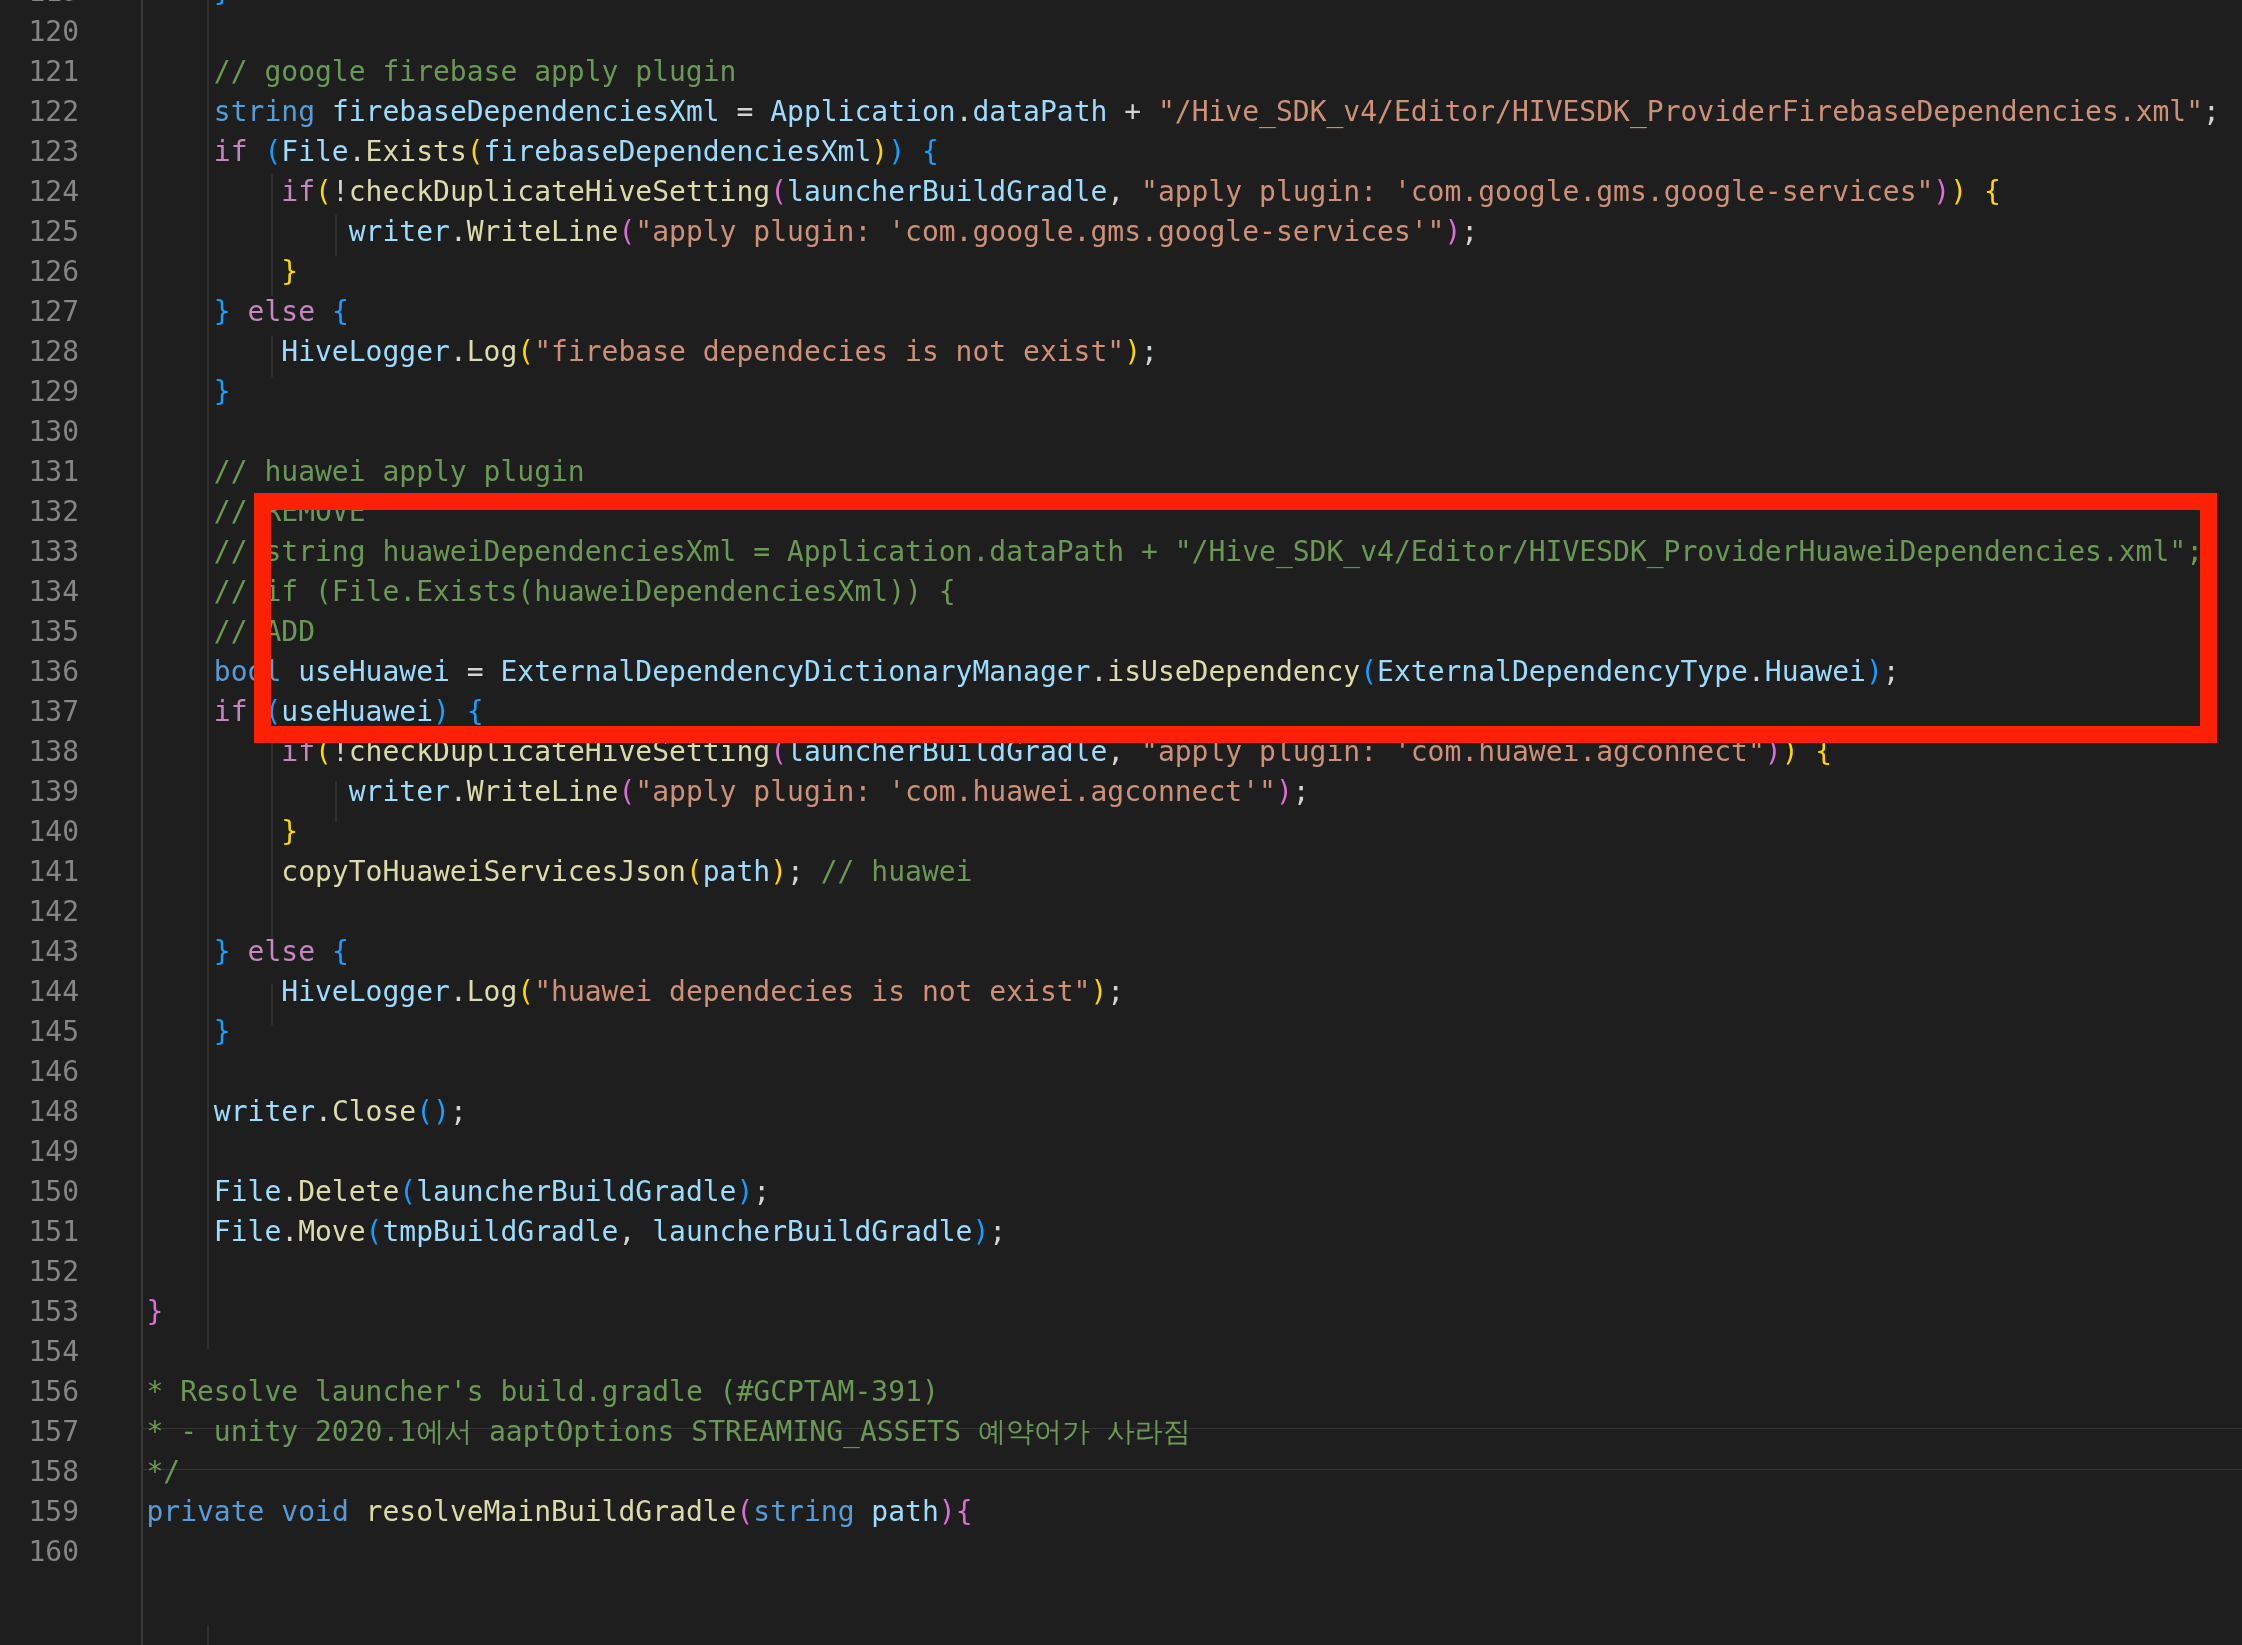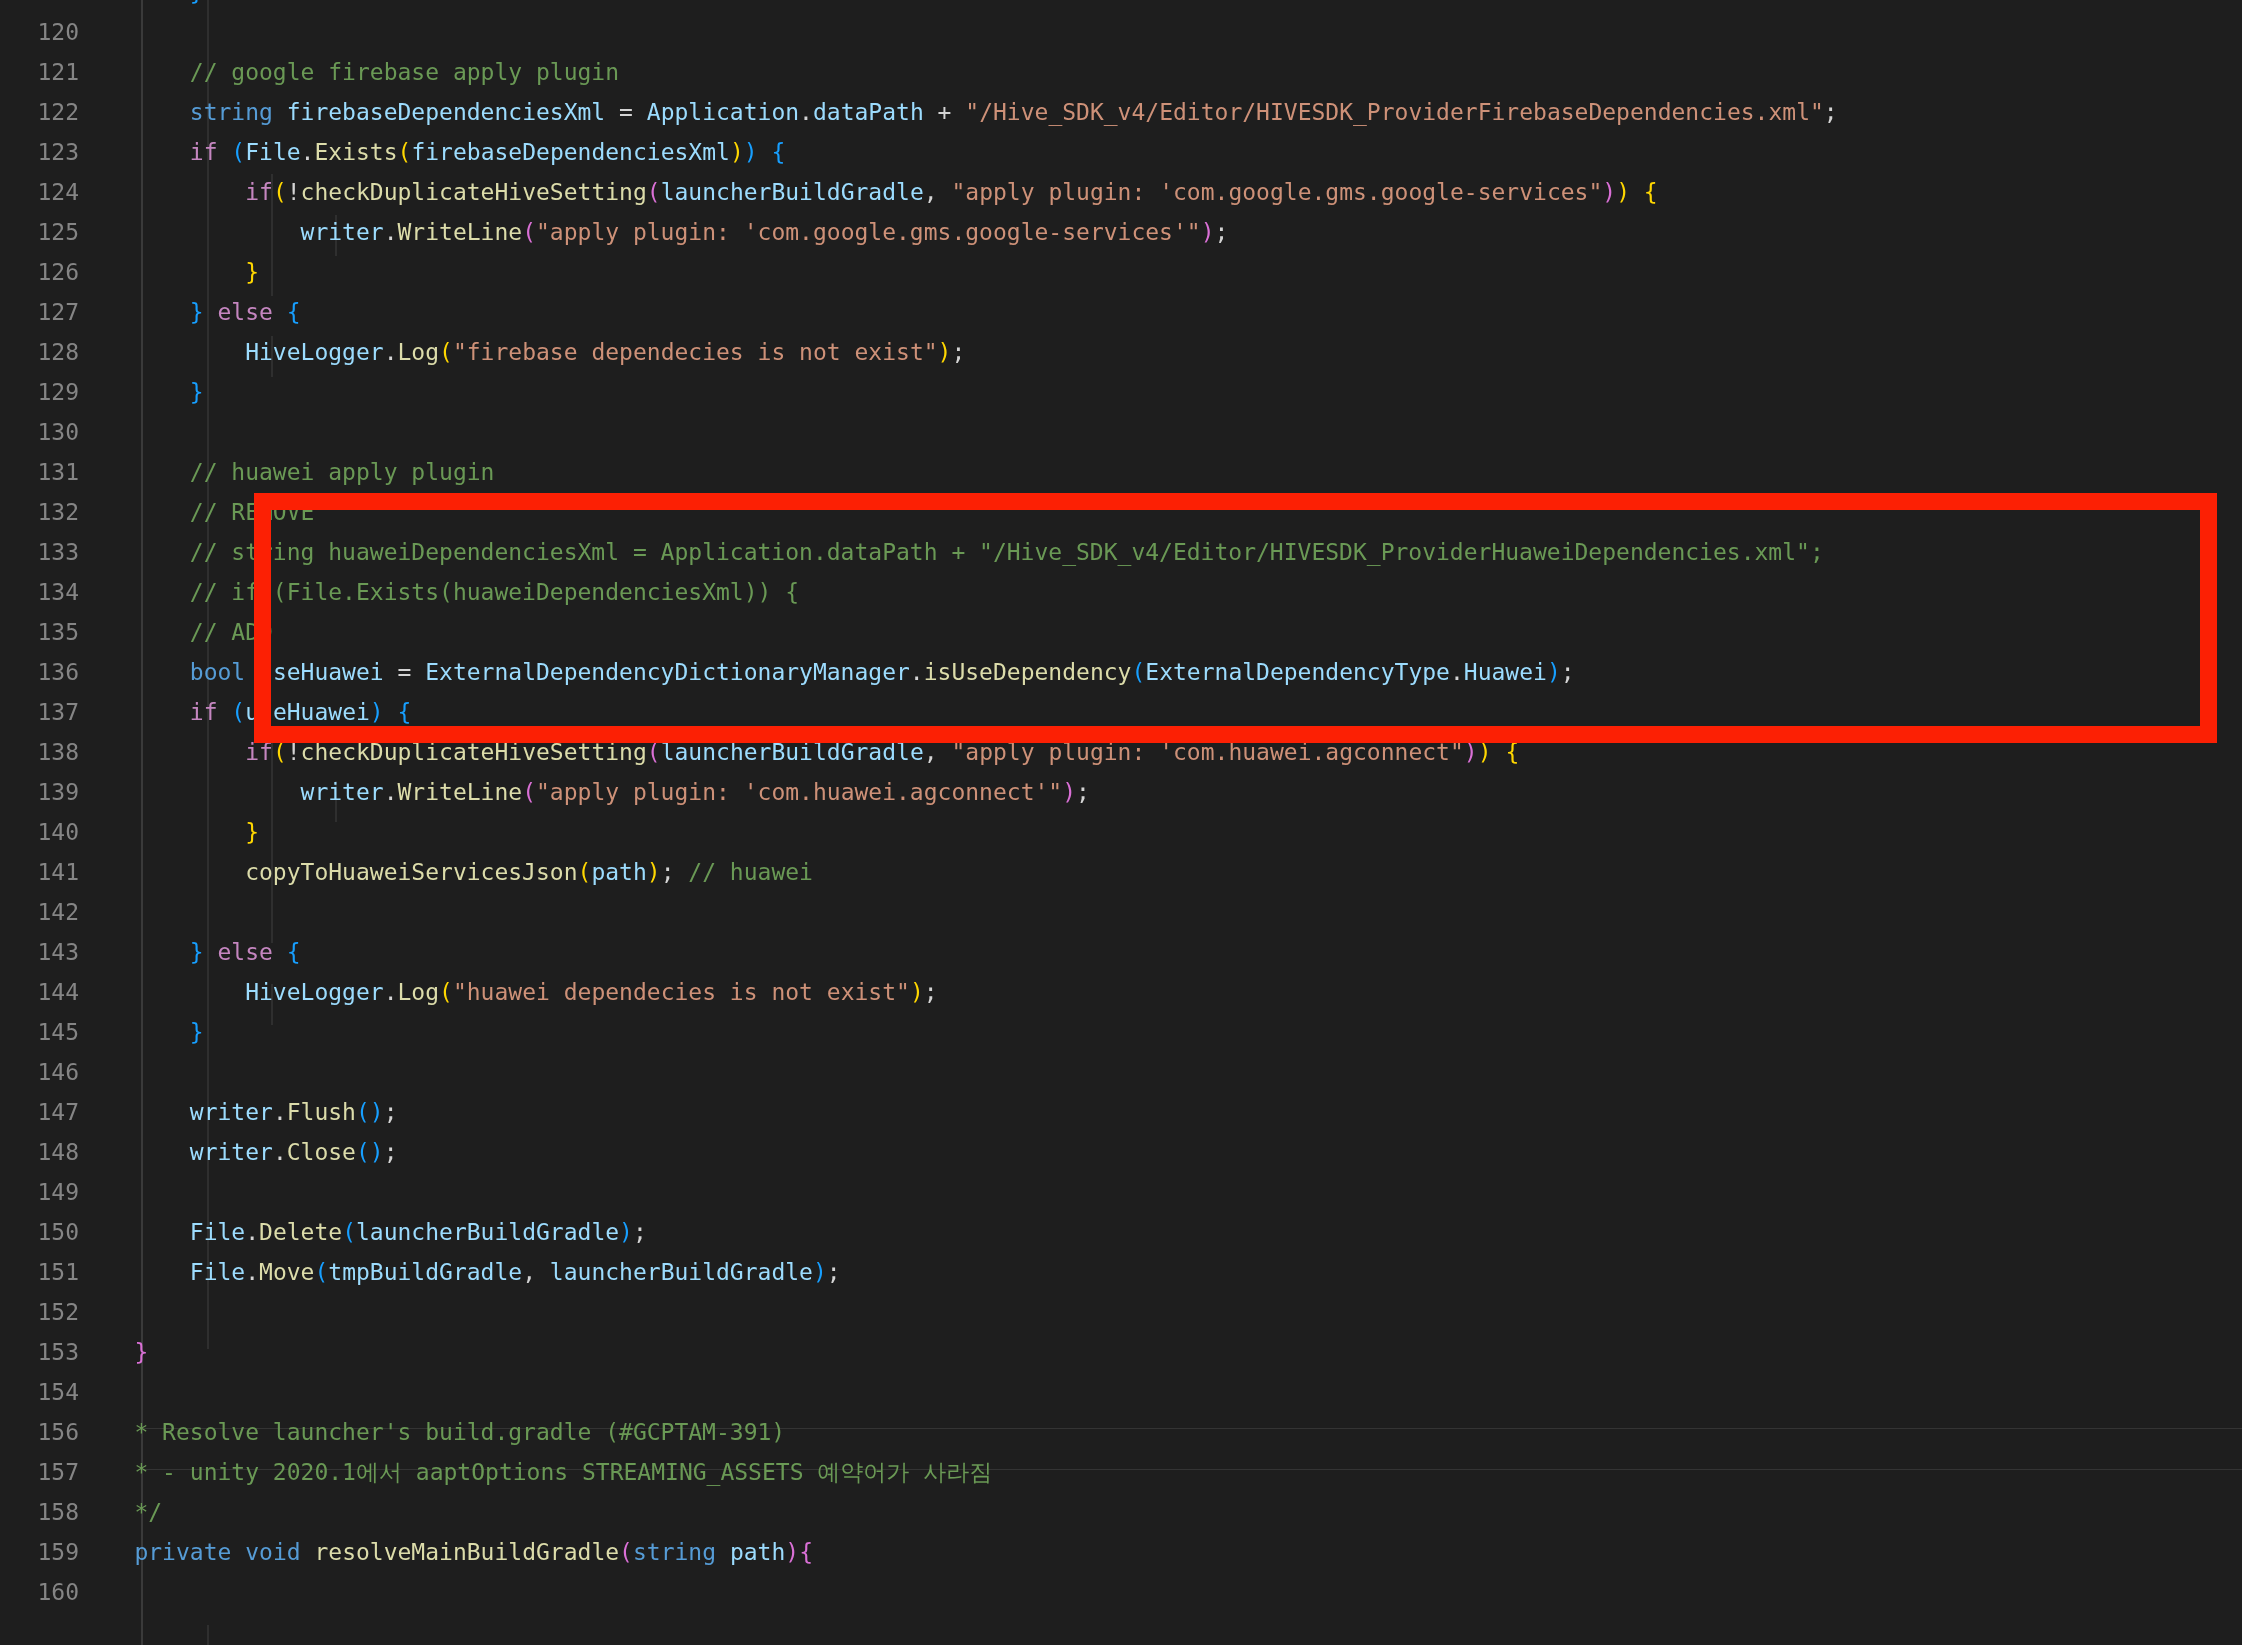--- a/index.html
+++ b/index.html
@@ -5,21 +5,21 @@
   html, body { margin: 0; padding: 0; }
   body {
     width: 2243px; height: 1645px;
     background: var(--background, #1e1e1e);
     overflow: hidden;
     font-family: "DejaVu Sans Mono", "Liberation Mono", monospace;
   }
   .editor {
     position: relative;
     width: 2243px; height: 1645px;
-    font-size: 23px;
+    font-size: 28px;
     line-height: 40px;
     overflow: hidden;
   }
   
   .guide {
     position: absolute;
     width: 1.9px;
     background: var(--indent_guide, #3a3a3a);
     z-index: 1;
   }
@@ -109,21 +109,20 @@
       <div class="row"><span class="num">137</span><span class="code"><span class="op">        </span><span class="ctrl">if</span><span class="op"> </span><span class="b3">(</span><span class="var">useHuawei</span><span class="b3">)</span><span class="op"> </span><span class="b3">{</span></span></div>
       <div class="row"><span class="num">138</span><span class="code"><span class="op">            </span><span class="ctrl">if</span><span class="b1">(</span><span class="op">!</span><span class="fn">checkDuplicateHiveSetting</span><span class="b2">(</span><span class="var">launcherBuildGradle</span><span class="op">, </span><span class="str">"apply plugin: 'com.huawei.agconnect"</span><span class="b2">)</span><span class="b1">)</span><span class="op"> </span><span class="b1">{</span></span></div>
       <div class="row"><span class="num">139</span><span class="code"><span class="op">                </span><span class="var">writer</span><span class="op">.</span><span class="fn">WriteLine</span><span class="b2">(</span><span class="str">"apply plugin: 'com.huawei.agconnect'"</span><span class="b2">)</span><span class="op">;</span></span></div>
       <div class="row"><span class="num">140</span><span class="code"><span class="op">            </span><span class="b1">}</span></span></div>
       <div class="row"><span class="num">141</span><span class="code"><span class="op">            </span><span class="fn">copyToHuaweiServicesJson</span><span class="b1">(</span><span class="var">path</span><span class="b1">)</span><span class="op">; </span><span class="com">// huawei</span></span></div>
       <div class="row"><span class="num">142</span><span class="code"></span></div>
       <div class="row"><span class="num">143</span><span class="code"><span class="op">        </span><span class="b3">}</span><span class="op"> </span><span class="ctrl">else</span><span class="op"> </span><span class="b3">{</span></span></div>
       <div class="row"><span class="num">144</span><span class="code"><span class="op">            </span><span class="var">HiveLogger</span><span class="op">.</span><span class="fn">Log</span><span class="b1">(</span><span class="str">"huawei dependecies is not exist"</span><span class="b1">)</span><span class="op">;</span></span></div>
       <div class="row"><span class="num">145</span><span class="code"><span class="op">        </span><span class="b3">}</span></span></div>
       <div class="row"><span class="num">146</span><span class="code"></span></div>
-      <div class="row"><span class="num">147</span><span class="code"><span class="op">        </span><span class="var">writer</span><span class="op">.</span><span class="fn">Flush</span><span class="b3">()</span><span class="op">;</span></span></div>
       <div class="row"><span class="num">148</span><span class="code"><span class="op">        </span><span class="var">writer</span><span class="op">.</span><span class="fn">Close</span><span class="b3">()</span><span class="op">;</span></span></div>
       <div class="row"><span class="num">149</span><span class="code"></span></div>
       <div class="row"><span class="num">150</span><span class="code"><span class="op">        </span><span class="var">File</span><span class="op">.</span><span class="fn">Delete</span><span class="b3">(</span><span class="var">launcherBuildGradle</span><span class="b3">)</span><span class="op">;</span></span></div>
       <div class="row"><span class="num">151</span><span class="code"><span class="op">        </span><span class="var">File</span><span class="op">.</span><span class="fn">Move</span><span class="b3">(</span><span class="var">tmpBuildGradle</span><span class="op">, </span><span class="var">launcherBuildGradle</span><span class="b3">)</span><span class="op">;</span></span></div>
       <div class="row"><span class="num">152</span><span class="code"></span></div>
       <div class="row"><span class="num">153</span><span class="code"><span class="op">    </span><span class="b2">}</span></span></div>
       <div class="row"><span class="num">154</span><span class="code"></span></div>
       <div class="row"><span class="num">156</span><span class="code"><span class="op">    </span><span class="com">* Resolve launcher's build.gradle (#GCPTAM-391)</span></span></div>
       <div class="row"><span class="num">157</span><span class="code"><span class="op">    </span><span class="com">* - unity 2020.1에서 aaptOptions STREAMING_ASSETS 예약어가 사라짐</span></span></div>
       <div class="row"><span class="num">158</span><span class="code"><span class="op">    </span><span class="com">*/</span></span></div>

